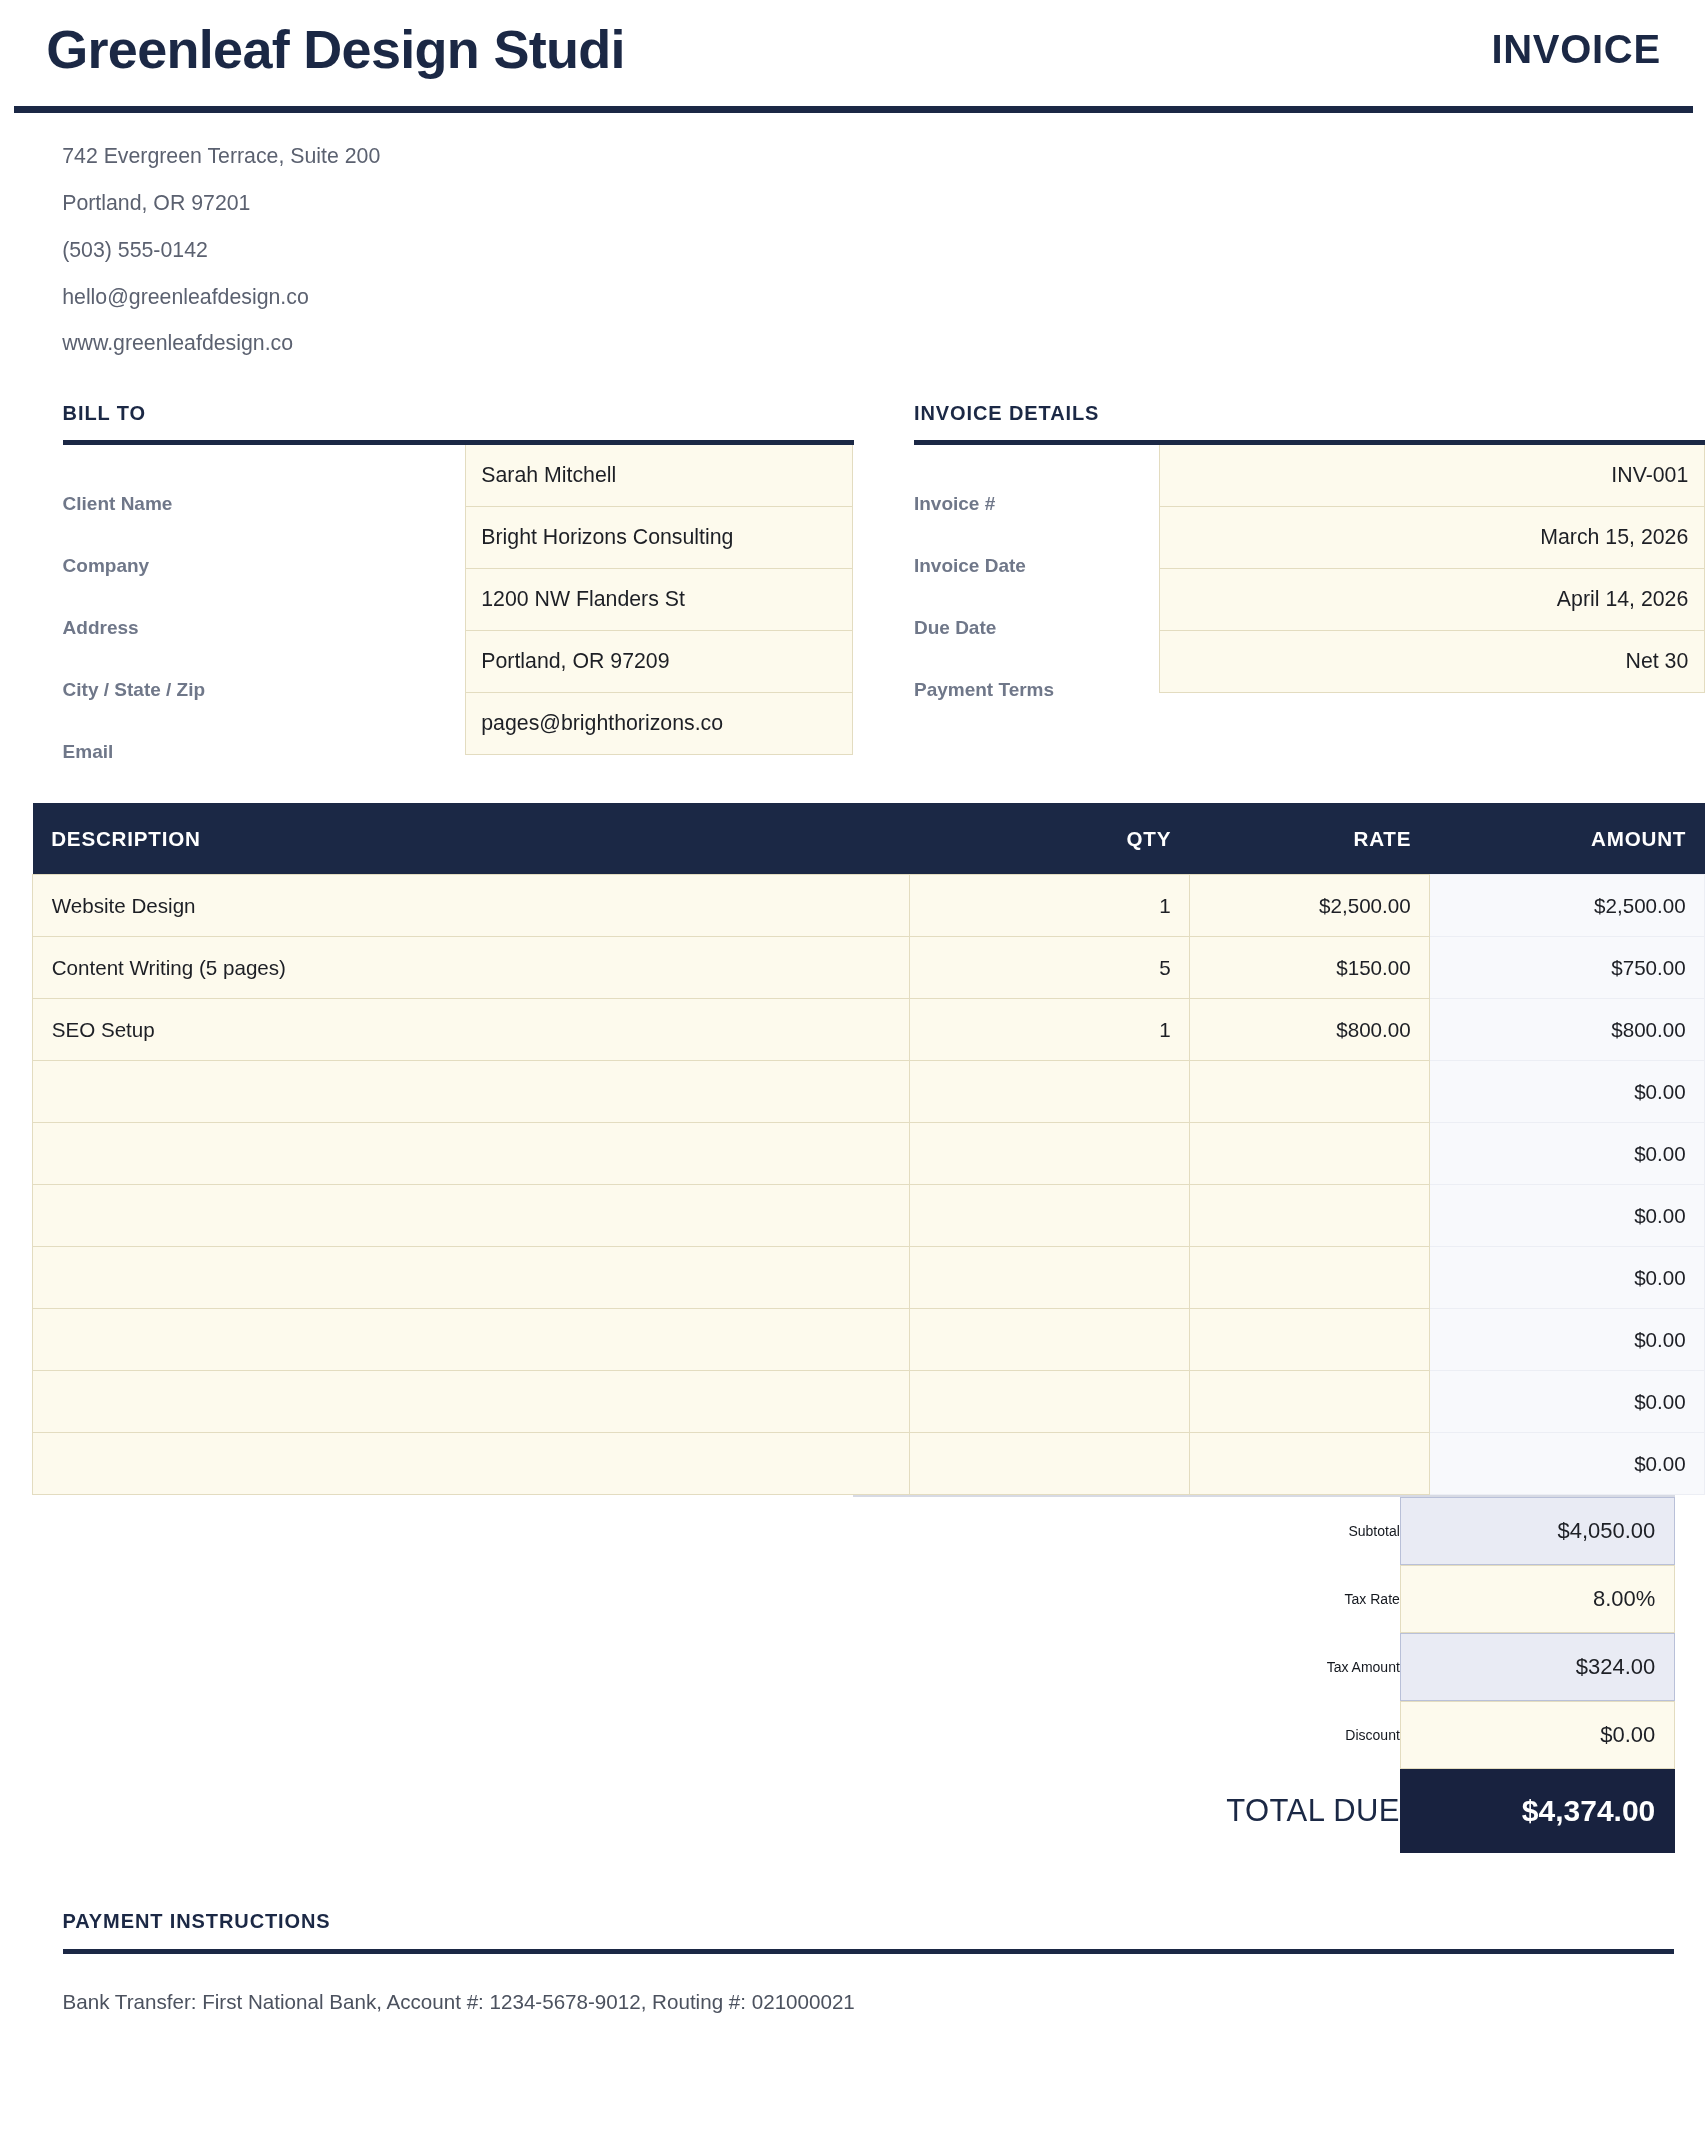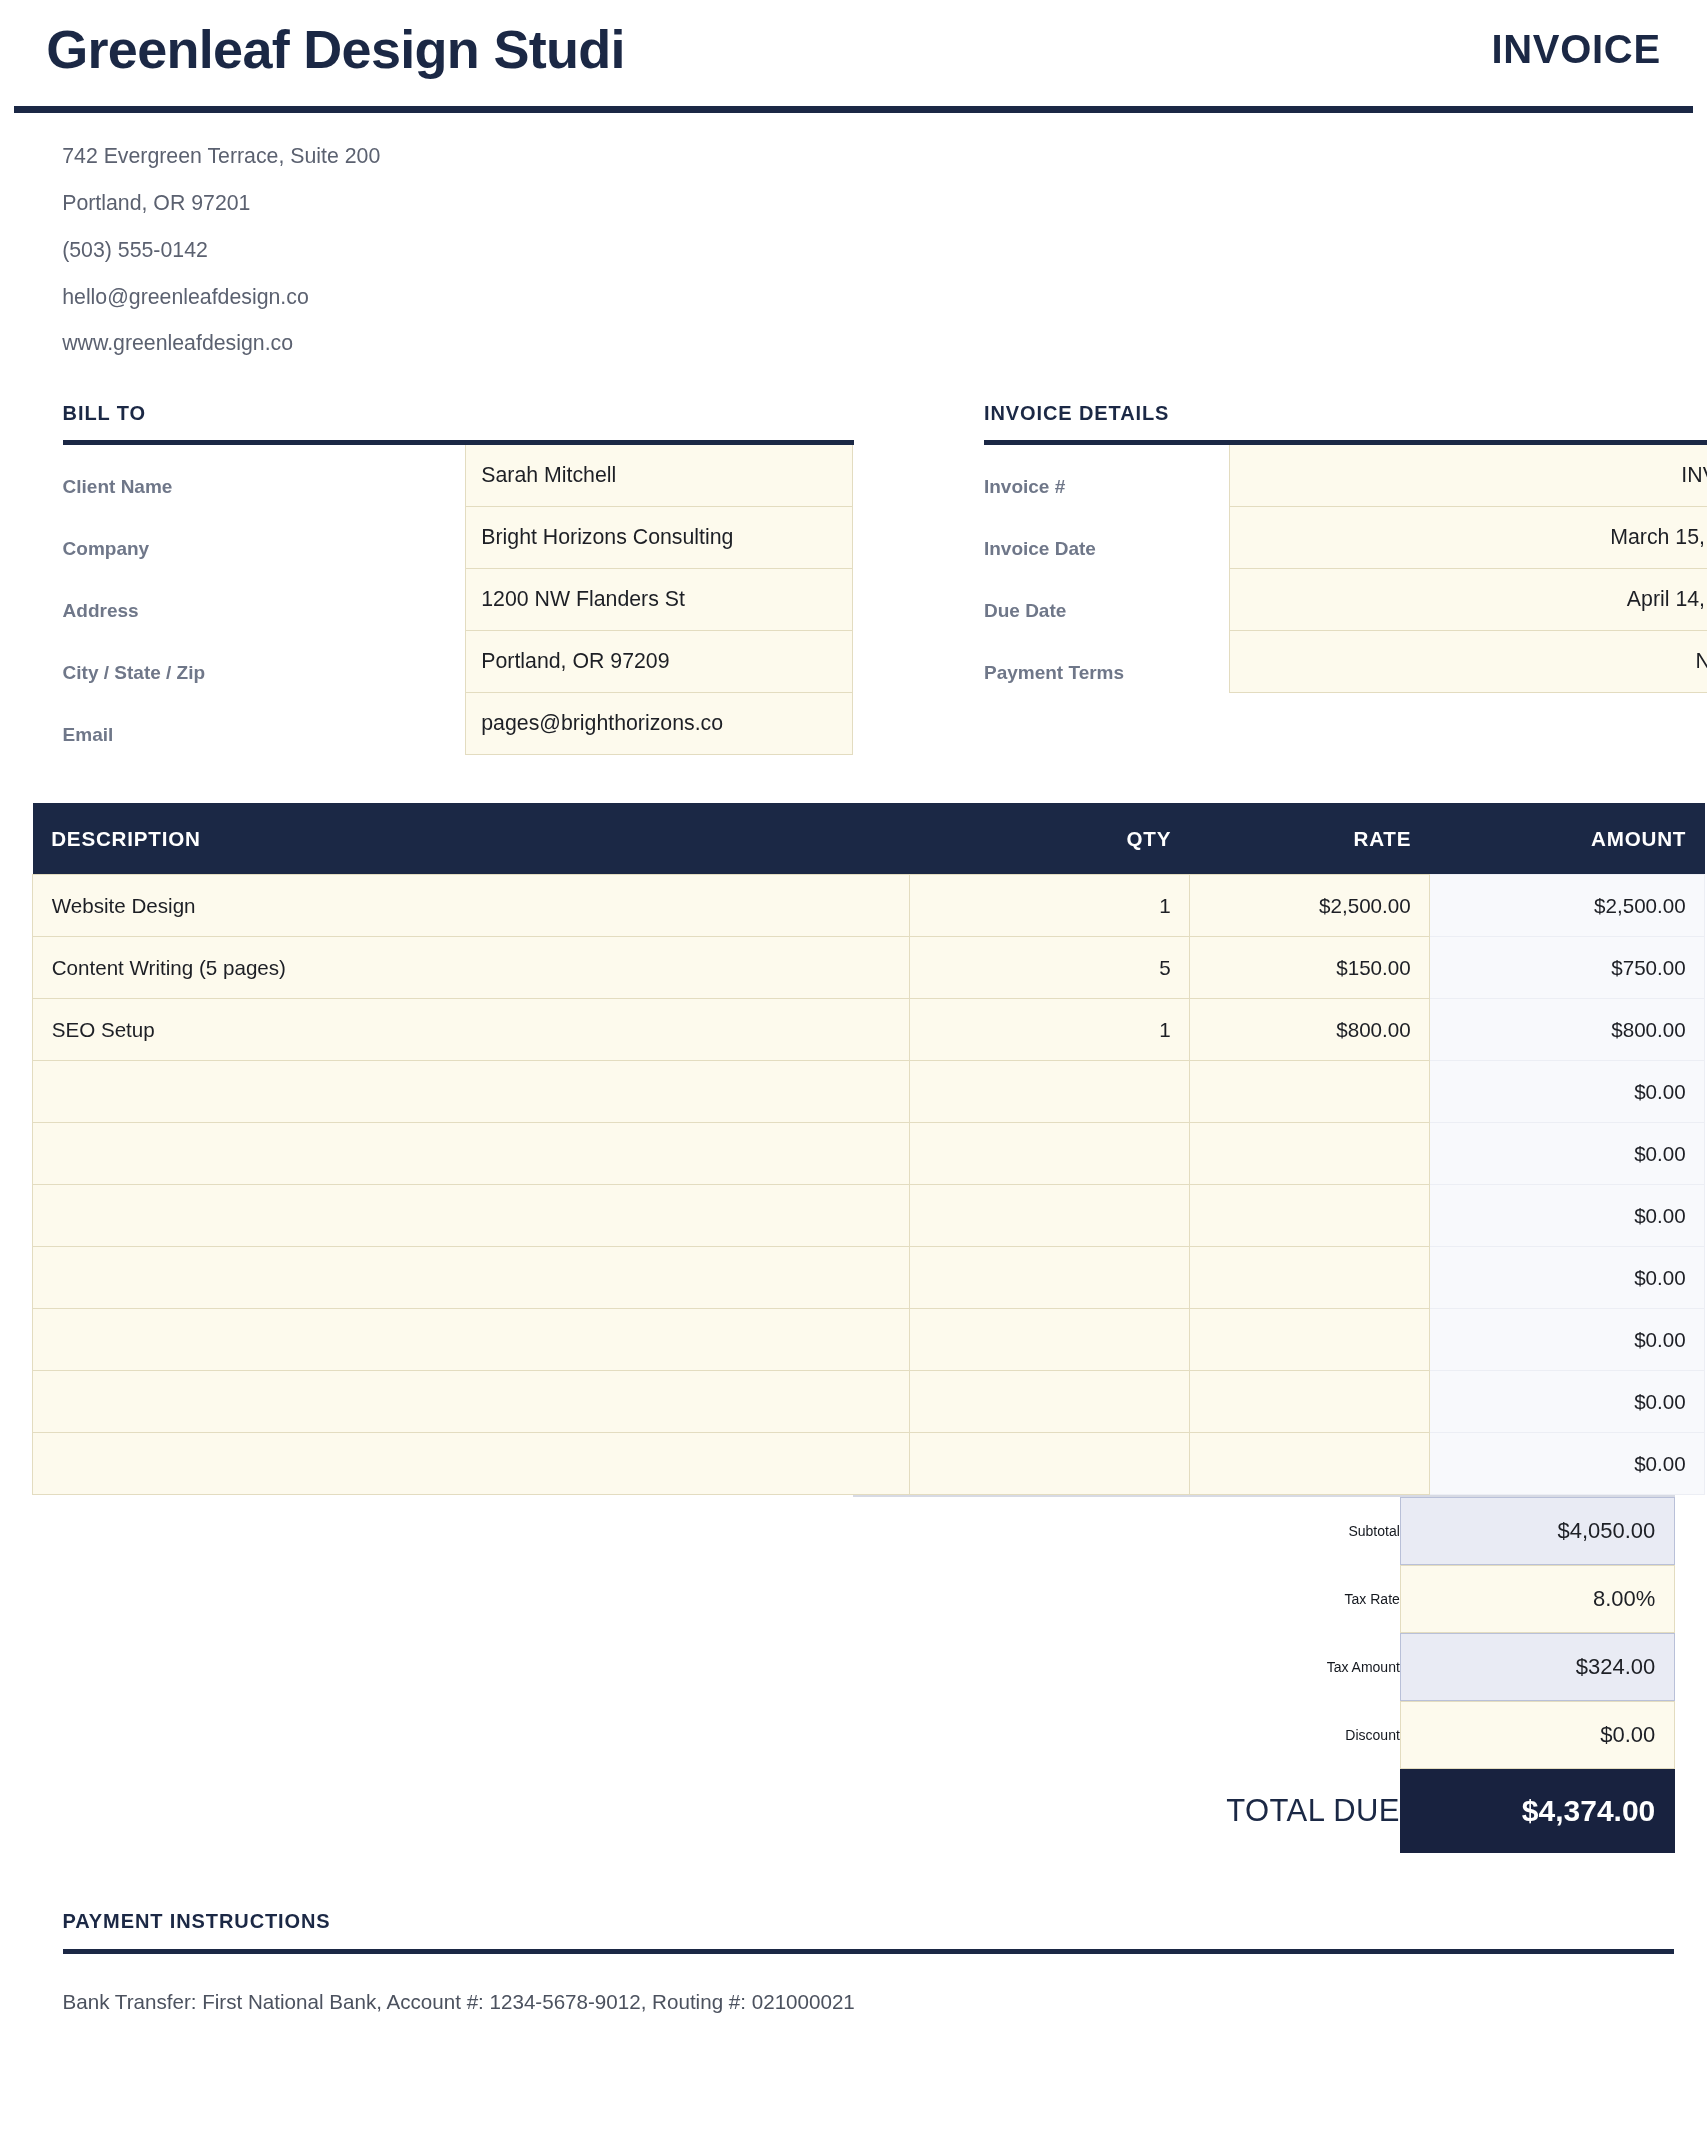--- a/index.html
+++ b/index.html
@@ -72,21 +72,21 @@
     color:#5b6170;
     line-height:1.0;
     margin-bottom:25.6px;
     white-space:nowrap;
   }
 
   
   .panels{
     display:flex;
     padding:21.3px 32px 0 32px;
-    gap:114px;
+    gap:44px;
   }
   .panel{flex:0 0 807px;}
   .panel-title{
     font-size:20px;
     font-weight:bold;
     letter-spacing:0.9px;
     color:var(--navy);
     padding-left:16.4px;
     margin-bottom:15.7px;
     white-space:nowrap;
@@ -101,21 +101,21 @@
     position:relative;
     margin-left:16.4px;
   }
   .kv-row{
     position:relative;
     height:62px;
   }
   .kv-label{
     position:absolute;
     left:0;
-    top:31px;
+    top:48px;
     font-size:19px;
     font-weight:bold;
     color:var(--label-gray);
     white-space:nowrap;
   }
   .kv-value{
     position:absolute;
     top:0;
     height:62px;
     background:var(--cream);

